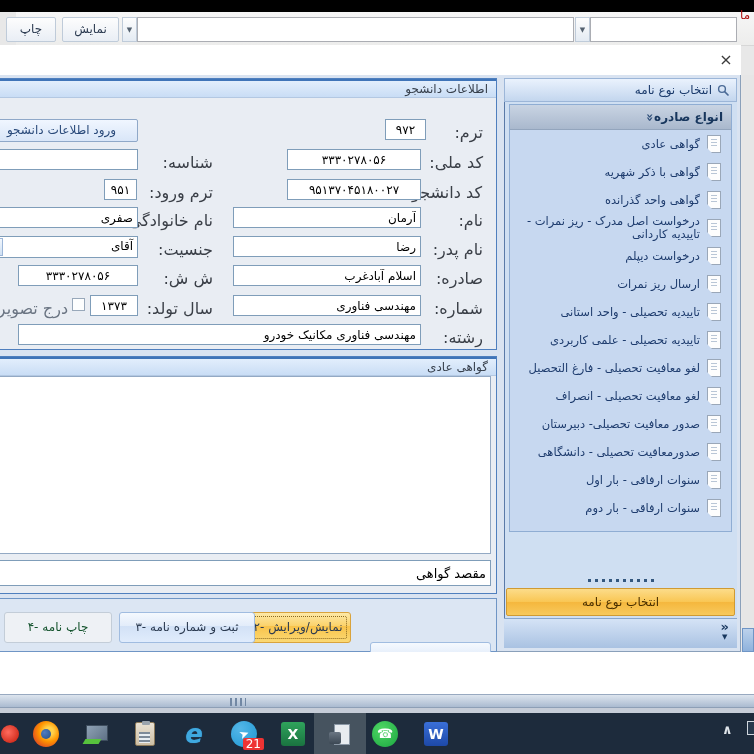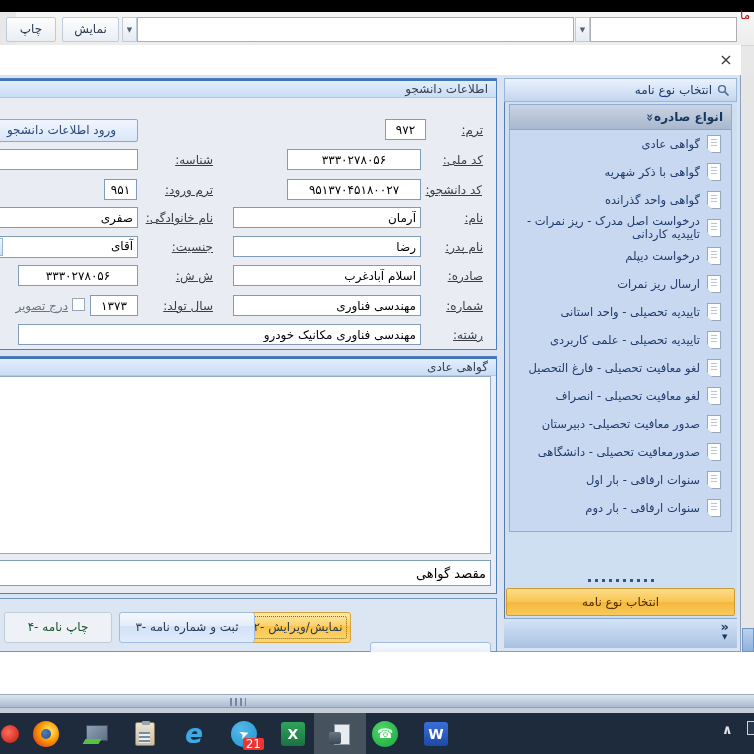--- a/index.html
+++ b/index.html
@@ -36,21 +36,21 @@
   #panel-splitter { left:509px; top:576px; width:223px; height:8px; display:flex; justify-content:center; align-items:center; }
   #panel-splitter .dots { width:66px; height:3px; background:repeating-linear-gradient(90deg,#33577e 0 3px,transparent 3px 7px); }
   #select-letter-btn { left:506px; top:588px; width:229px; height:28px; background:linear-gradient(#fcdc8a,#f9c653 50%,#f5b73d 50%,#f8c95c); border:1px solid #cf9a33; border-radius:2px; color:#4a3000; text-align:center; line-height:26px; cursor:default; }
   #panel-bottom-bar { left:504px; top:618px; width:233px; height:30px; background:linear-gradient(#d5e3f6,#a9c2e2); border-top:1px solid #89a6cc; }
   #panel-expand { position:absolute; right:8px; top:2px; color:#17365d; font-weight:bold; text-align:center; line-height:11px; font-size:13px; }
   #panel-expand .tiny { display:block; font-size:7px; }
 
   
   .groupbox { border:1px solid #4f7fbe; background:#e9edf3; }
   .group-header { height:19px; background:linear-gradient(#e2eefc,#c9ddf5); border-top:2px solid #3f74b8; border-bottom:1px solid #b3c8e2; color:#38414d; font-size:12px; text-align:right; padding:1px 8px 0 0; }
-  .field-label { position:absolute; color:#3a3f47; font-size:12px; direction:rtl; white-space:nowrap;text-decoration:underline; }
+  .field-label { position:absolute; color:#3a3f47; font-size:16px; direction:rtl; white-space:nowrap; }
   .tinput { position:absolute; height:21px; background:#fff; border:1px solid #7f9db9; font-family:"DejaVu Sans",sans-serif; font-size:12px; color:#000; direction:rtl; text-align:right; padding:0 4px; }
   .tinput.center { text-align:center; padding:0 2px; }
 
   #enter-info-btn { left:-15px; top:119px; width:153px; height:23px; background:linear-gradient(#f0f6ff,#d9e6f8); border:1px solid #8fa8c8; border-radius:2px; color:#2a4a7a; text-align:center; line-height:21px; overflow:hidden; white-space:nowrap; }
 
   .gender-combo { left:-15px; top:236px; width:153px; height:22px; background:#fff; border:1px solid #7f9db9; }
   .gender-combo .val { position:absolute; right:4px; top:2px; color:#000; }
   .gender-combo .drop { position:absolute; left:1px; top:1px; bottom:1px; width:16px; background:linear-gradient(#f2f7fd,#cfe0f3); border:1px solid #9cb6d8; color:#44586f; font-size:7px; text-align:center; line-height:18px; }
 
   .checkbox { position:absolute; width:13px; height:13px; background:#fdfefe; border:1px solid #98a8ba; }

